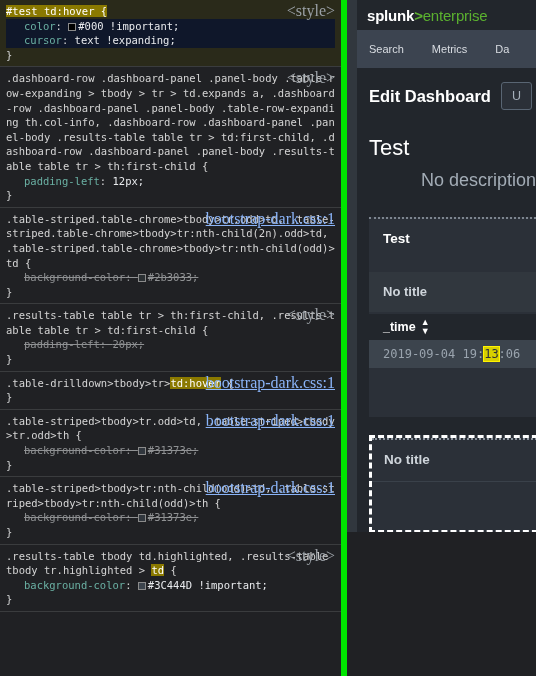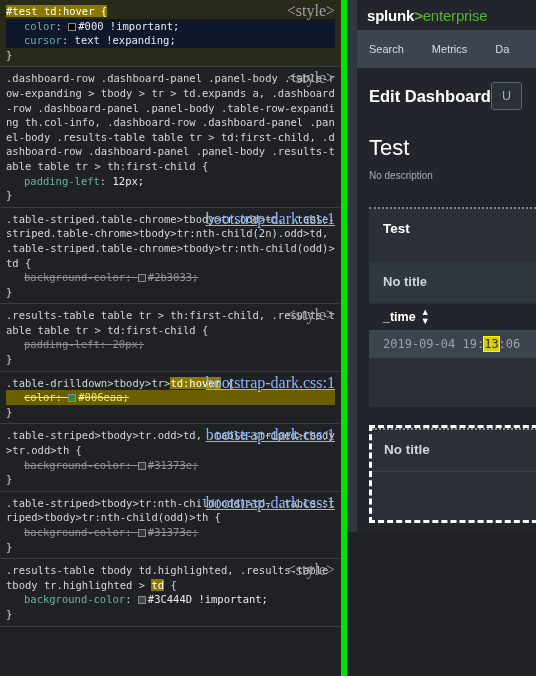--- a/index.html
+++ b/index.html
@@ -160,20 +160,21 @@
     background: #22262c;
     height: 608px;
     position: relative;
   }
   .edit-bar {
     height: 56px;
     display: flex;
     align-items: center;
     padding-left: 12px;
     box-sizing: border-box;
+    gap: 10px;
   }
   .edit-title {
     color: #ffffff;
     font-size: 16.5px;
     font-weight: bold;
     white-space: nowrap;
   }
   .edit-btn {
     border: 1px solid #596573;
     border-radius: 3px;
@@ -189,22 +190,23 @@
     padding: 10px 0 0 12px;
   }
   .dash-title {
     color: #ffffff;
     font-size: 22px;
     font-weight: normal;
     line-height: 28px;
   }
   .dash-desc {
     color: #a3acb6;
-    font-size: 10px;
+    font-size: 18px;
     margin-top: 8px;
+    text-align: right;
   }
 
   .panels {
     margin-top: 26px;
     padding-left: 12px;
   }
   .panel {
     background: #2b3038;
     box-sizing: border-box;
     position: relative;
@@ -340,23 +342,20 @@
       <div class="sel">.results-table table tr &gt; th:first-child, .results-table table tr &gt; td:first-child {</div>
       <div class="decl overridden">
         <span class="prop">padding-left</span><span class="punct">: </span><span class="val">20px;</span>
       </div>
       <div class="brace">}</div>
     </div>
 
     <div class="rule">
       <span class="rule-origin link">bootstrap-dark.css:1</span>
       <div class="sel"><span>.table-drilldown&gt;tbody&gt;tr&gt;</span><span class="hl">td:hover</span><span> {</span></div>
-      <div class="decl overridden yellowhl">
-        <span class="prop">color</span><span class="punct">: </span><span class="swatch" style="background:#2e8b2e"></span><span class="val">#006eaa;</span>
-      </div>
       <div class="brace">}</div>
     </div>
 
     <div class="rule">
       <span class="rule-origin link">bootstrap-dark.css:1</span>
       <div class="sel">.table-striped&gt;tbody&gt;tr.odd&gt;td, .table-striped&gt;tbody&gt;tr.odd&gt;th {</div>
       <div class="decl overridden">
         <span class="prop">background-color</span><span class="punct">: </span><span class="swatch" style="background:#31373e"></span><span class="val">#31373e;</span>
       </div>
       <div class="brace">}</div>

